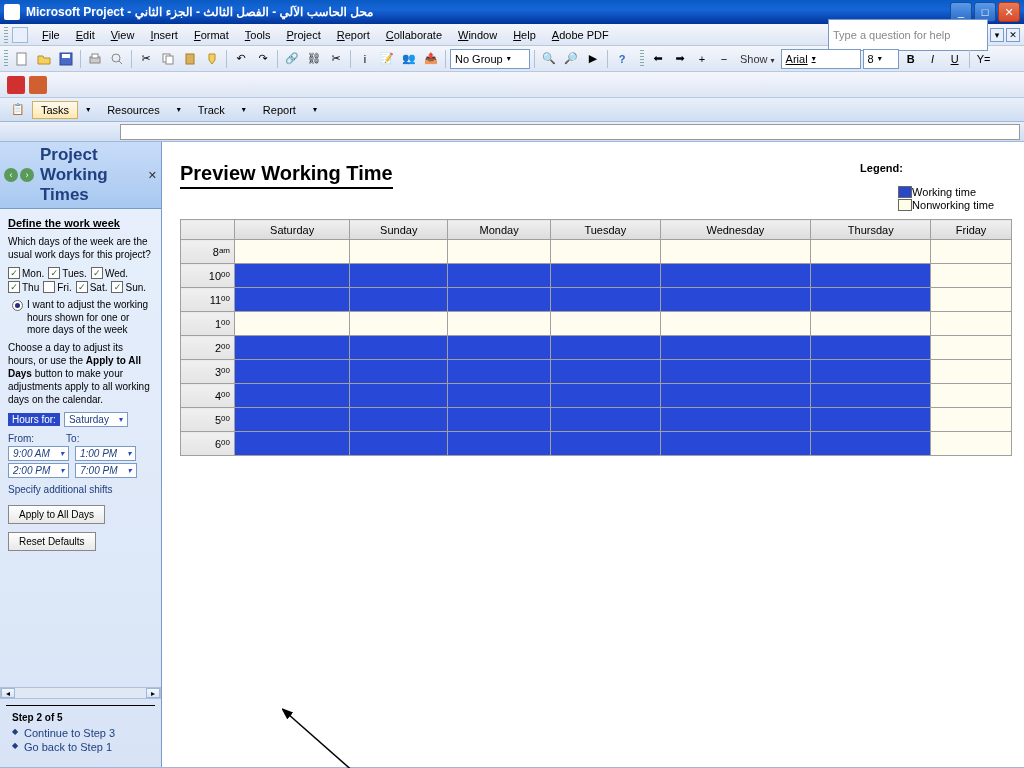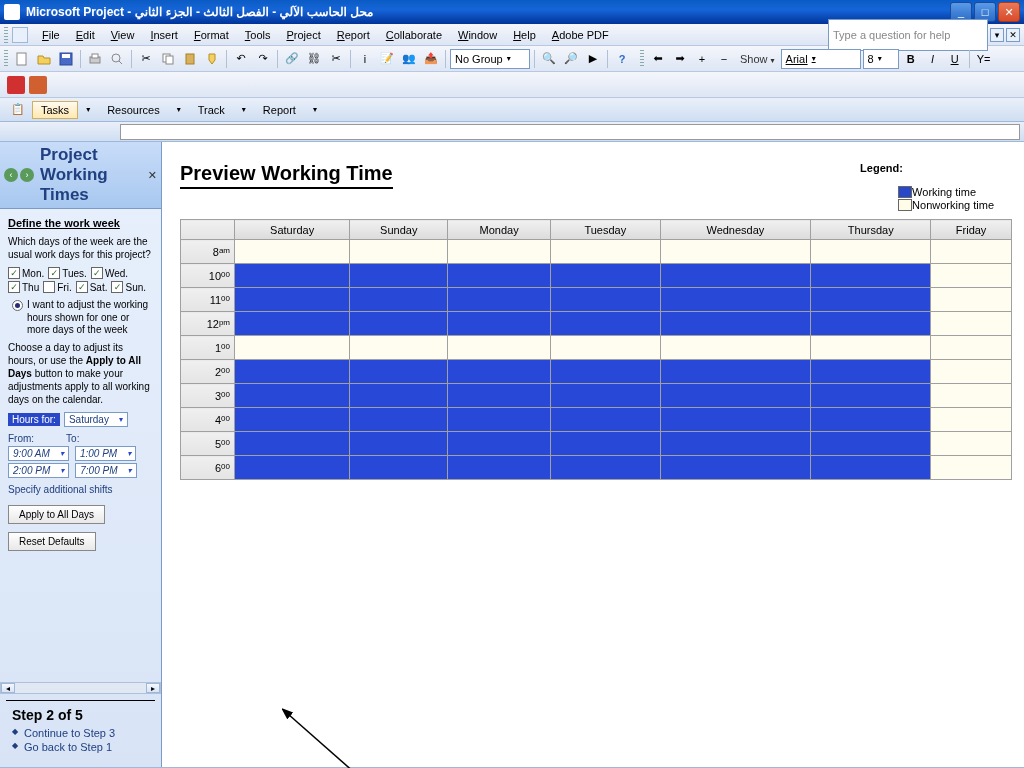--- a/index.html
+++ b/index.html
@@ -70,21 +70,21 @@
 .sp-sel .arr { font-size: 8px; margin-left: 10px; color: #2848c8; }
 .sp-ft-row { display: flex; gap: 12px; margin: 4px 0 2px; }
 .sp-ft-col { color: #204080; }
 .sp-times-row { display: flex; gap: 6px; margin: 2px 0; font-style: italic; }
 .sp-link { color: #204080; text-decoration: none; cursor: pointer; margin: 6px 0; display: block; }
 .sp-button { border: 1px solid #888; background: linear-gradient(to bottom,#fff,#e8e8e8); padding: 3px 10px; cursor: pointer; margin: 4px 0; font-size: 10px; }
 .sp-scroll { height: 12px; background: #e0e8f4; border: 1px solid #b0c0d8; display: flex; }
 .sp-scroll-btn { width: 14px; background: linear-gradient(to bottom,#f4f8ff,#d8e4f6); border: 1px solid #a0b8d8; cursor: pointer; display: flex; align-items: center; justify-content: center; font-size: 8px; }
 .sp-scroll-track { flex: 1; }
 .sp-footer { padding: 6px; border-top: 1px solid #000; margin: 6px; }
-.sp-step { font-weight: bold; font-size: 14px; margin-bottom: 4px; }
+.sp-step { font-weight: bold; font-size: 10px; margin-bottom: 4px; }
 .sp-nav-link { color: #204080; cursor: pointer; display: block; margin: 2px 0; padding-left: 12px; position: relative; }
 .sp-nav-link::before { content: '◆'; position: absolute; left: 0; font-size: 8px; }
 
 
 .preview { flex: 1; padding: 20px 12px 12px 18px; background: #fff; position: relative; }
 .preview-title { font-size: 20px; font-weight: bold; border-bottom: 2px solid #000; display: inline-block; padding-bottom: 2px; margin-bottom: 30px; }
 .legend { position: absolute; top: 20px; right: 30px; font-size: 11px; }
 .legend-title { font-weight: bold; margin-bottom: 12px; }
 .legend-row { display: flex; align-items: center; margin: 1px 0; padding-left: 38px; }
 .legend-sw { width: 14px; height: 12px; border: 1px solid #666; }
@@ -408,30 +408,20 @@
             <td class="time-col">11<sup>00</sup></td>
             <td class="cell-work"></td>
             <td class="cell-work"></td>
             <td class="cell-work"></td>
             <td class="cell-work"></td>
             <td class="cell-work"></td>
             <td class="cell-work"></td>
             <td class="cell-nonwork"></td>
           </tr>
           <tr>
-            <td class="time-col">12<sup>pm</sup></td>
-            <td class="cell-work"></td>
-            <td class="cell-work"></td>
-            <td class="cell-work"></td>
-            <td class="cell-work"></td>
-            <td class="cell-work"></td>
-            <td class="cell-work"></td>
-            <td class="cell-nonwork"></td>
-          </tr>
-          <tr>
             <td class="time-col">1<sup>00</sup></td>
             <td class="cell-nonwork"></td>
             <td class="cell-nonwork"></td>
             <td class="cell-nonwork"></td>
             <td class="cell-nonwork"></td>
             <td class="cell-nonwork"></td>
             <td class="cell-nonwork"></td>
             <td class="cell-nonwork"></td>
           </tr>
           <tr>

